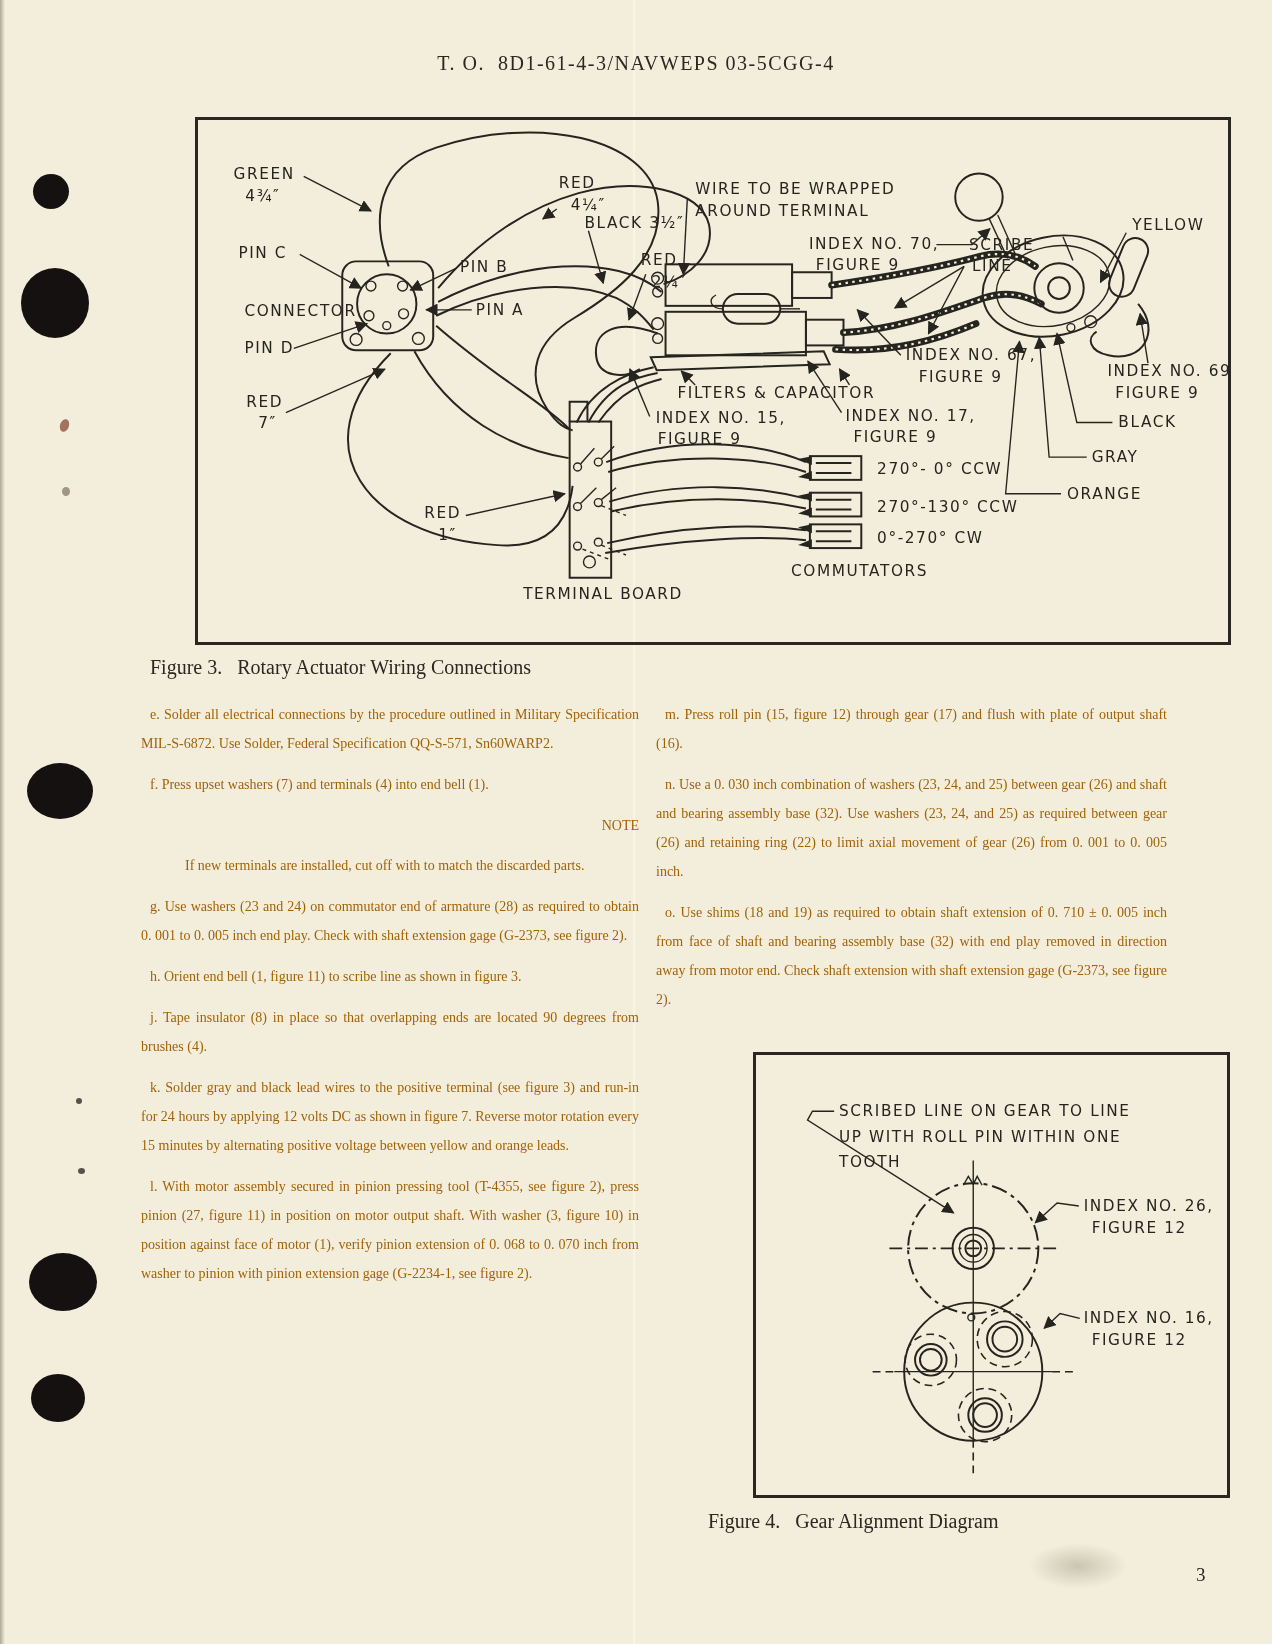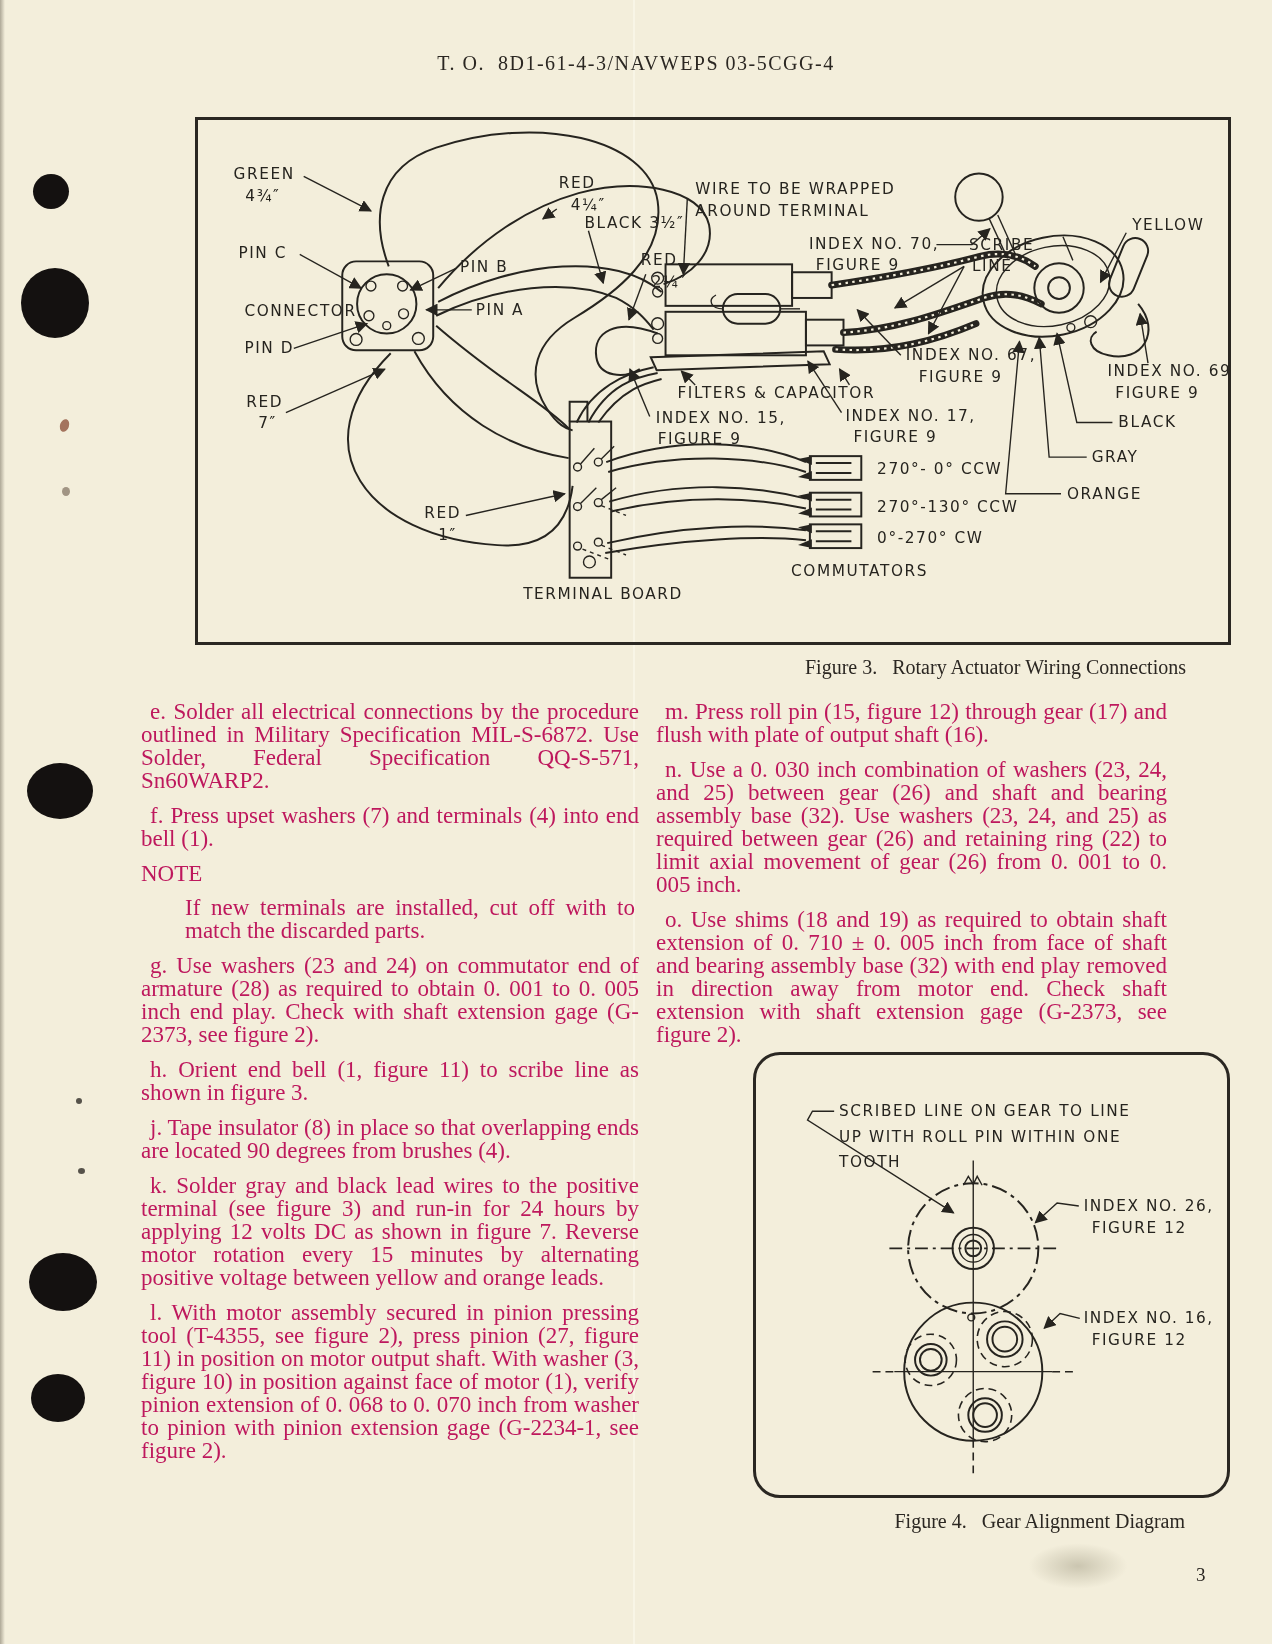--- a/index.html
+++ b/index.html
@@ -12,30 +12,30 @@
   .crease{position:absolute;left:633px;top:0;width:2px;height:100%;
     background:rgba(255,255,248,.4);}
   .edge-shadow{position:absolute;left:0;top:0;width:5px;height:100%;
     background:linear-gradient(to right, rgba(45,38,25,.35), rgba(45,38,25,0));}
   .header{
     position:absolute;left:0;top:52px;width:100%;text-align:center;
     font-size:20px;letter-spacing:1.5px;white-space:pre;color:#2b2722;
   }
   .figbox{position:absolute;border:3px solid #2a2722;box-sizing:border-box;margin-left:45px;}
   #fig3{left:150px;top:117px;width:1036px;height:528px;}
-  #fig4{left:708px;top:1052px;width:477px;height:446px;border-radius:27px;}
-  .caption{position:absolute;font-size:20px;white-space:pre;color:#2b2722;text-align:right;}
+  #fig4{left:708px;top:1052px;width:477px;height:446px;}
+  .caption{position:absolute;font-size:20px;white-space:pre;color:#2b2722;text-align:left;}
   #cap3{left:150px;top:656px;width:1036px;}
   #cap4{left:708px;top:1510px;width:477px;}
-  .col{position:absolute;top:700px;font-size:23px;line-height:23px;
-    text-align:justify;color:#be185d;}
+  .col{position:absolute;top:700px;font-size:14px;line-height:29px;
+    text-align:justify;color:#a16207;}
   #col-left{left:141px;width:498px;}
   #col-right{left:656px;width:511px;}
   .col p{margin:0 0 12px 0;text-indent:9px;}
-  .note-title{text-align:left;text-indent:0 !important;margin:0 0 11px 0 !important;}
+  .note-title{text-align:right;text-indent:0 !important;margin:0 0 11px 0 !important;}
   .note-body{margin:0 4px 12px 44px !important;text-indent:0 !important;}
   .page-number{position:absolute;left:1196px;top:1564px;font-size:19px;color:#2b2722;}
   .dot{position:absolute;background:#141110;border-radius:50%;}
   #dot1{left:33px;top:174px;width:36px;height:35px;}
   #dot2{left:21px;top:268px;width:68px;height:70px;}
   #dot3{left:27px;top:763px;width:66px;height:56px;}
   #dot4{left:29px;top:1253px;width:68px;height:58px;}
   #dot5{left:31px;top:1374px;width:54px;height:48px;}
   .speck{position:absolute;border-radius:50%;}
   #sp1{left:60px;top:419px;width:9px;height:13px;background:#8a4a33;opacity:.75;transform:rotate(18deg);}

